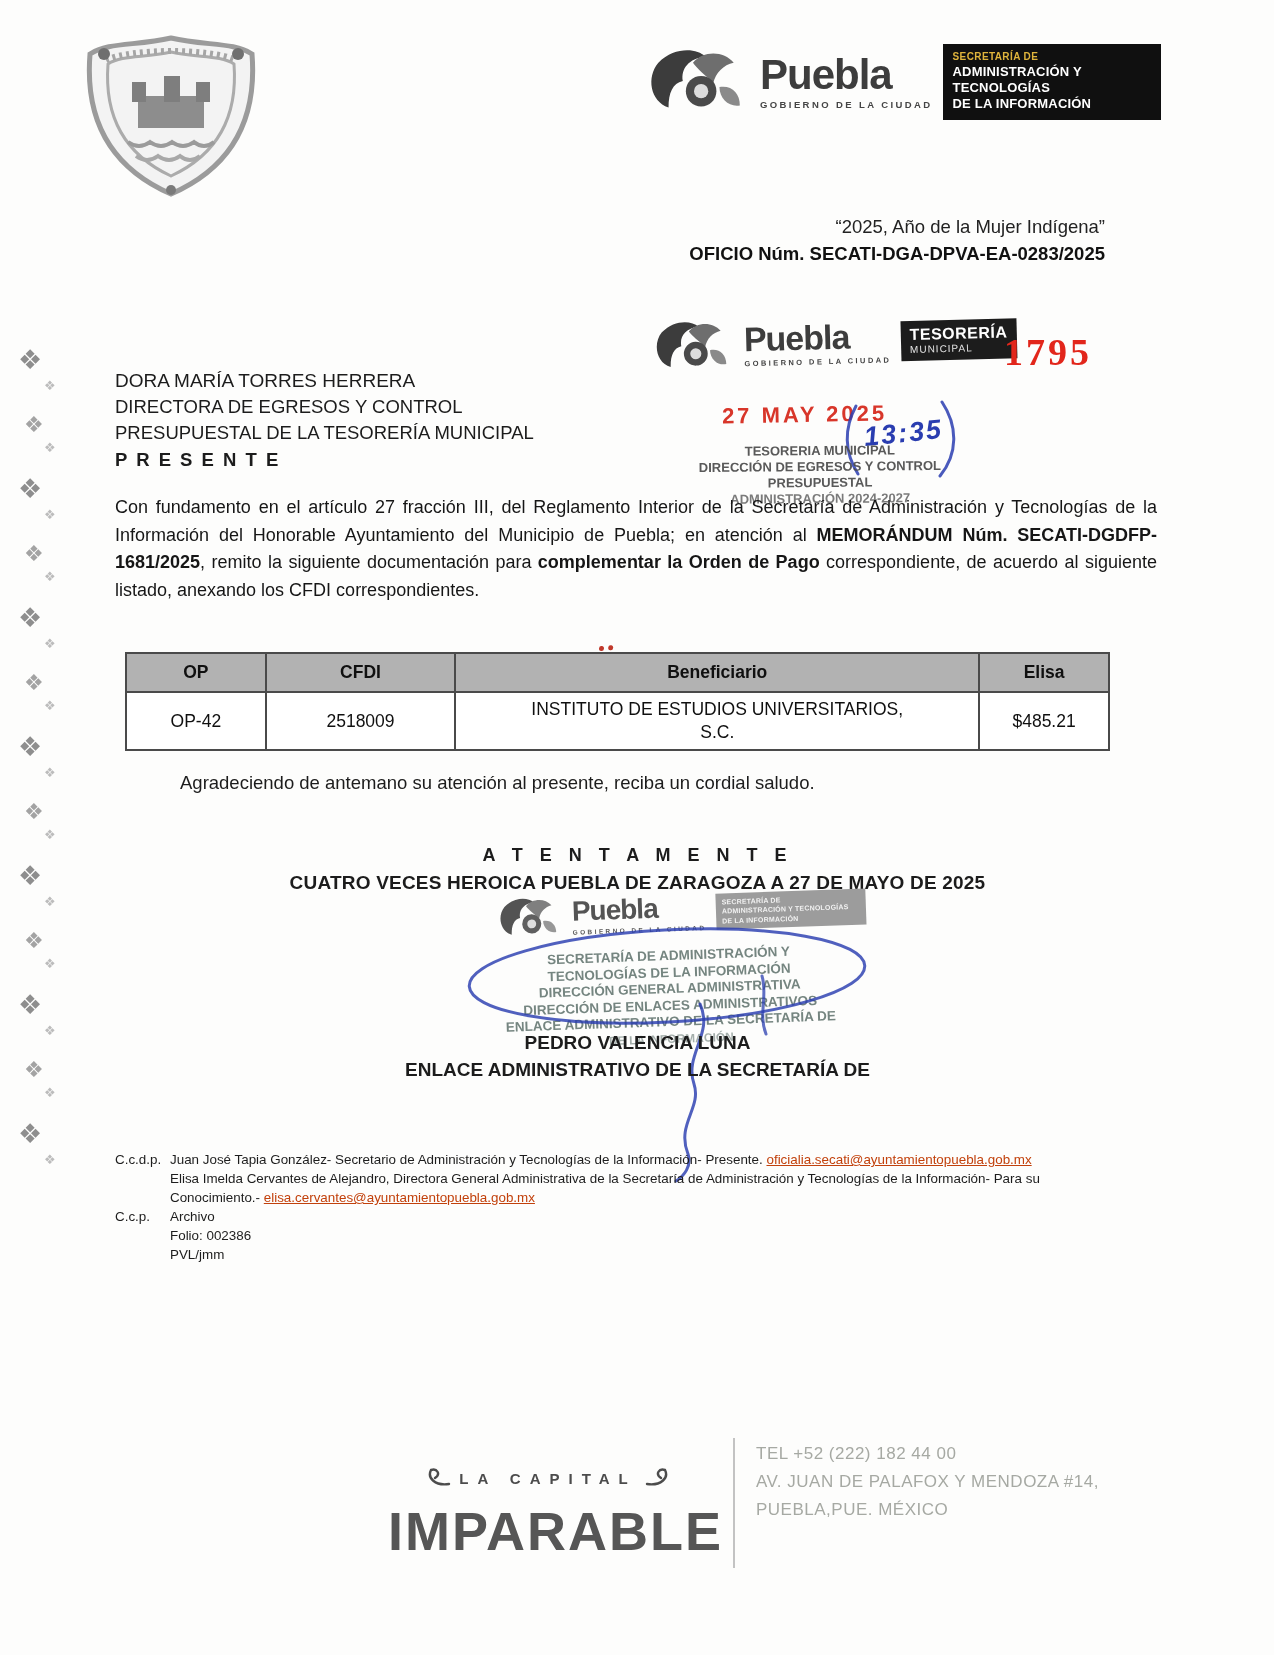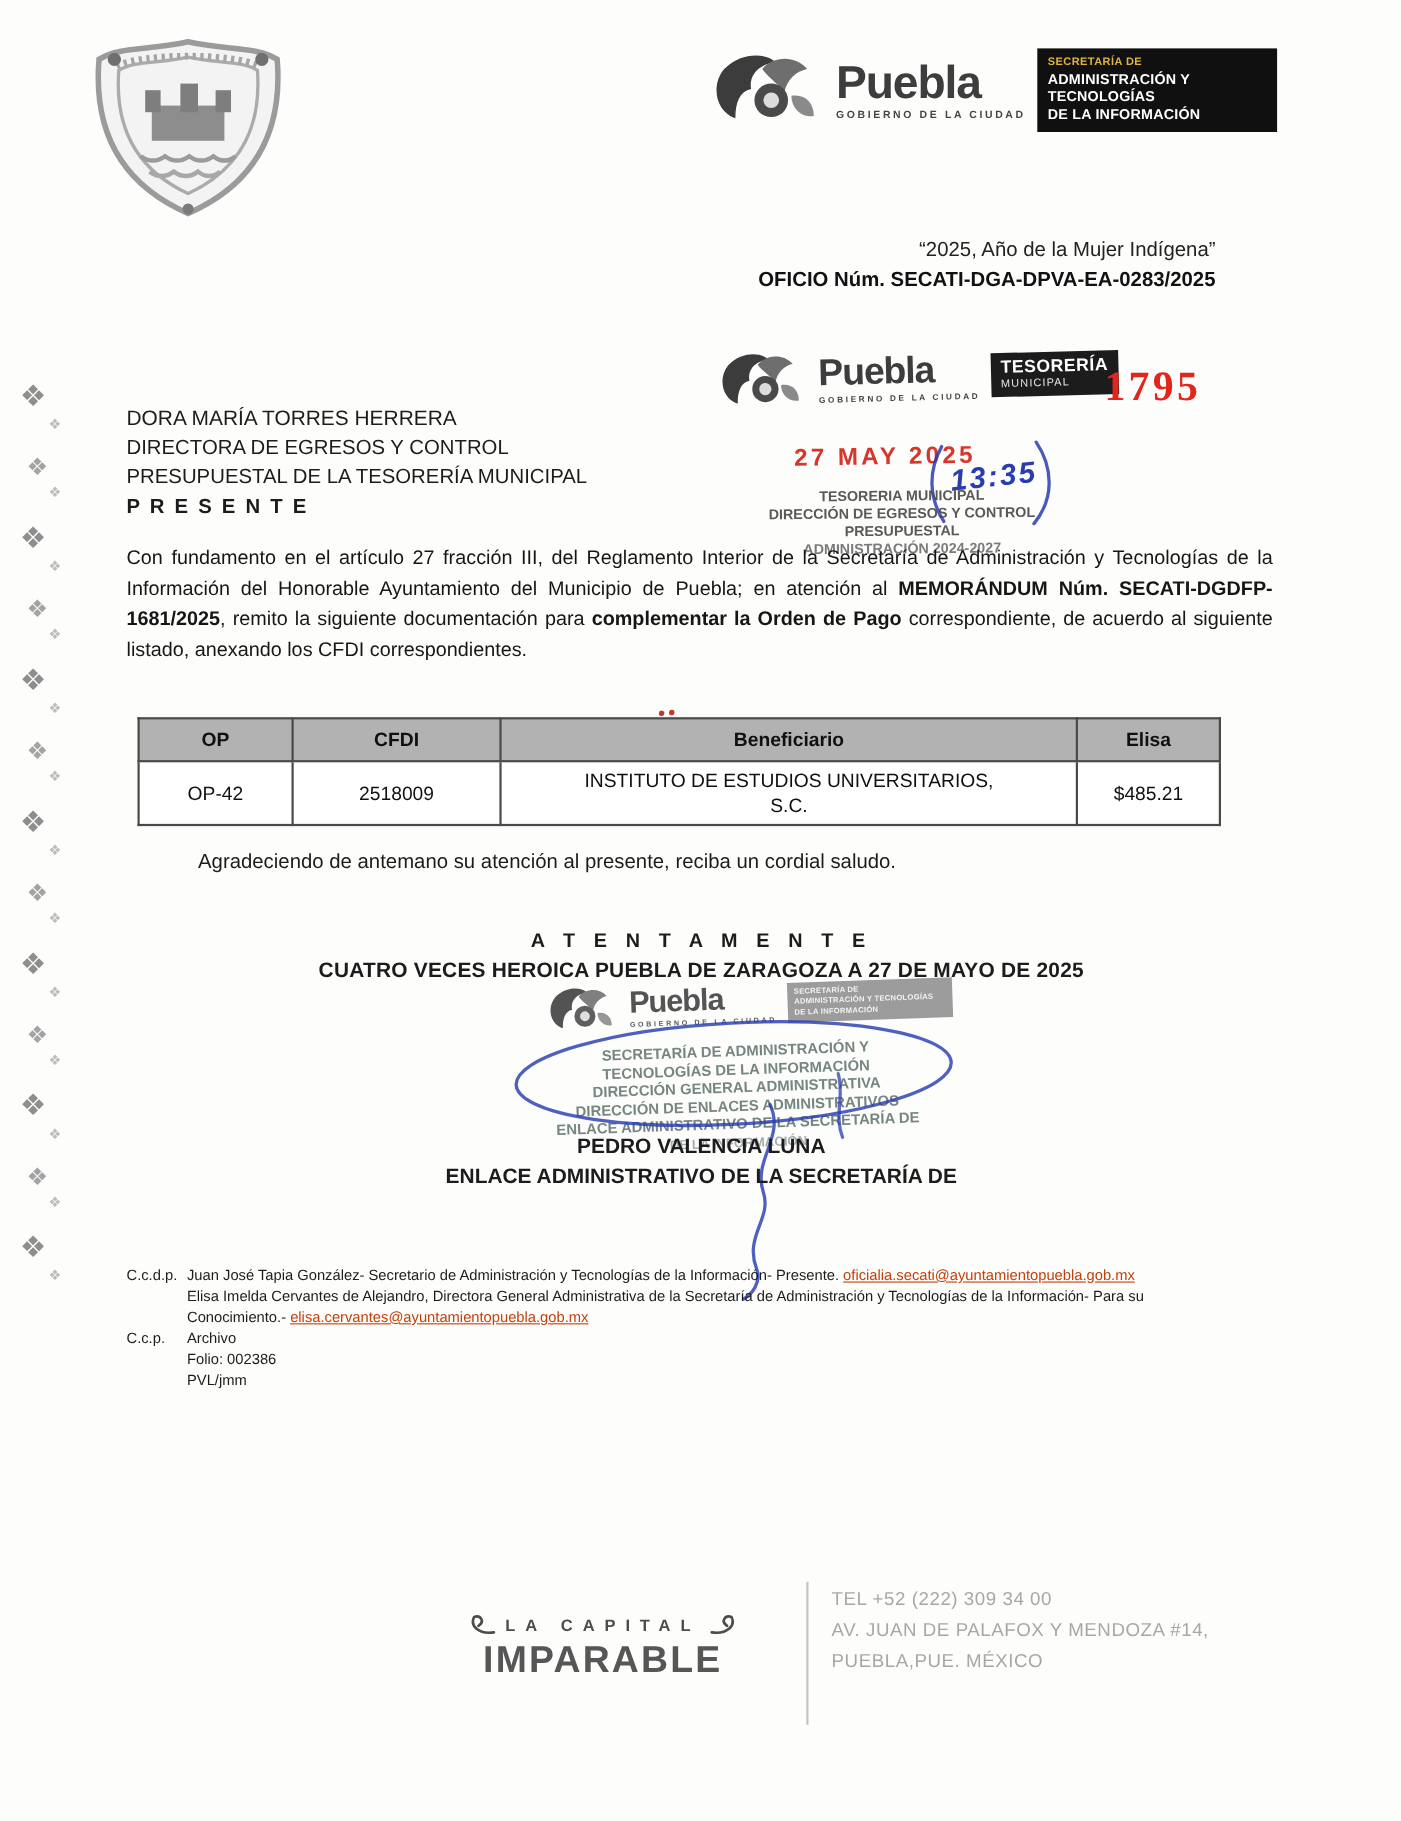--- a/index.html
+++ b/index.html
@@ -91,21 +91,21 @@
   
   .cc-block{position:absolute;left:115px;top:1150px;width:1000px;font-size:13.4px;line-height:19px;color:#1d1d1d}
   .cc-row{position:relative;padding-left:55px}
   .cc-label{position:absolute;left:0;top:0}
   .email{text-decoration:underline;color:#c2410c}
   .cc-sub{padding-left:55px}
 
   
   .capital{position:absolute;left:388px;top:1468px;width:320px;text-align:center;color:#4c4c4c}
   .cap-l1{font-size:15px;font-weight:bold;letter-spacing:9px;display:flex;align-items:center;justify-content:center;gap:8px}
-  .cap-l2{font-size:34px;font-weight:800;letter-spacing:2px;color:#565656;margin-top:2px}
+  .cap-l2{font-size:54px;font-weight:800;letter-spacing:2px;color:#565656;margin-top:12px}
   .footer-divider{position:absolute;left:733px;top:1438px;width:2px;height:130px;background:#c3c3c3}
   .footer-right{position:absolute;left:756px;top:1440px;color:#a6a9a3;font-size:17px;line-height:28px;letter-spacing:.5px}
 </style>
 </head>
 <body>
 
 <div class="page">
 
   <div class="ornament">
       <span>❖</span>
@@ -323,18 +323,18 @@
       <svg width="26" height="20" viewBox="0 0 26 20">
           <path d="M2 16 C16 18 24 10 20 2 C14 0 10 6 16 10" fill="none" stroke="#4c4c4c" stroke-width="2.4" stroke-linecap="round"></path>
         </svg>
     </div>
     <div class="cap-l2">IMPARABLE</div>
   </div>
 
   <div class="footer-divider"></div>
 
   <div class="footer-right">
-    <div>TEL +52 (222) 309 34 00</div>
+    <div>TEL +52 (222) 182 44 00</div>
     <div>AV. JUAN DE PALAFOX Y MENDOZA #14,</div>
     <div>PUEBLA,PUE. MÉXICO</div>
   </div>
 
 </div>
 
 </body></html>

